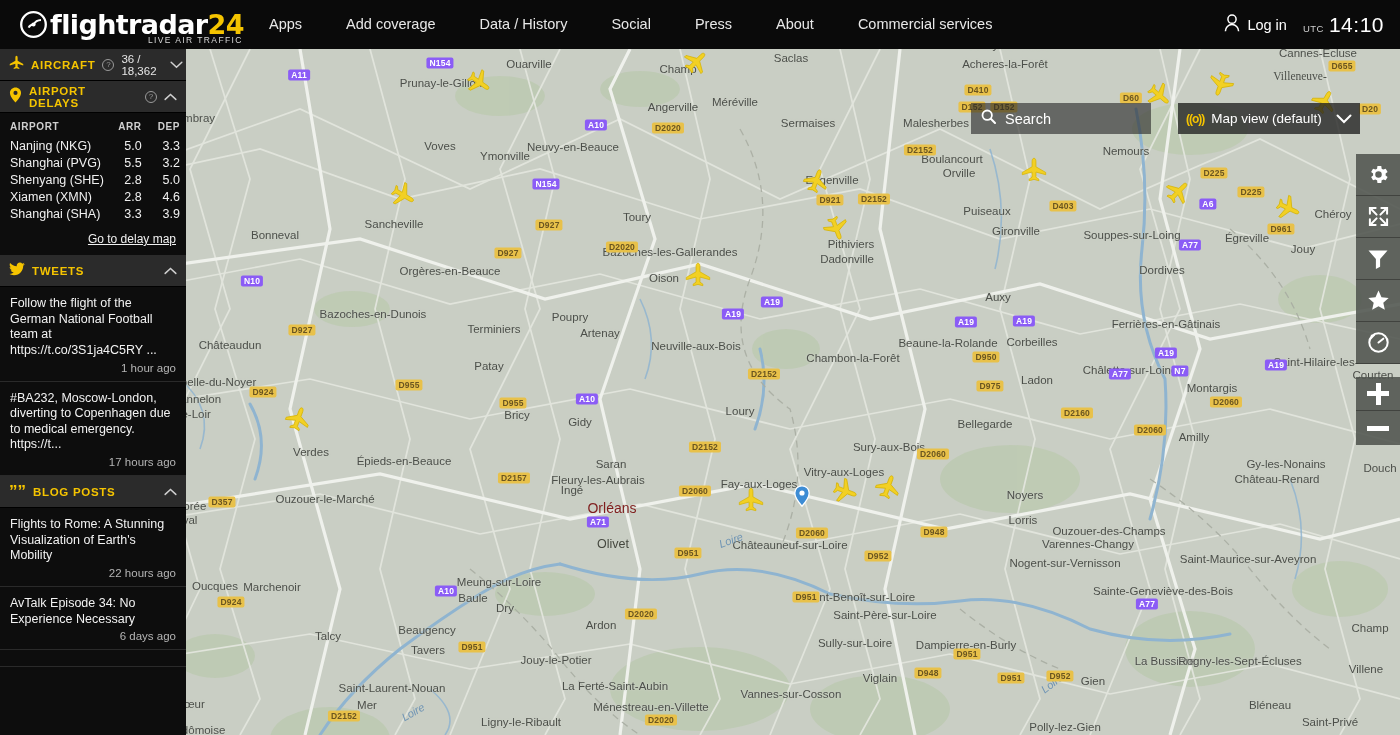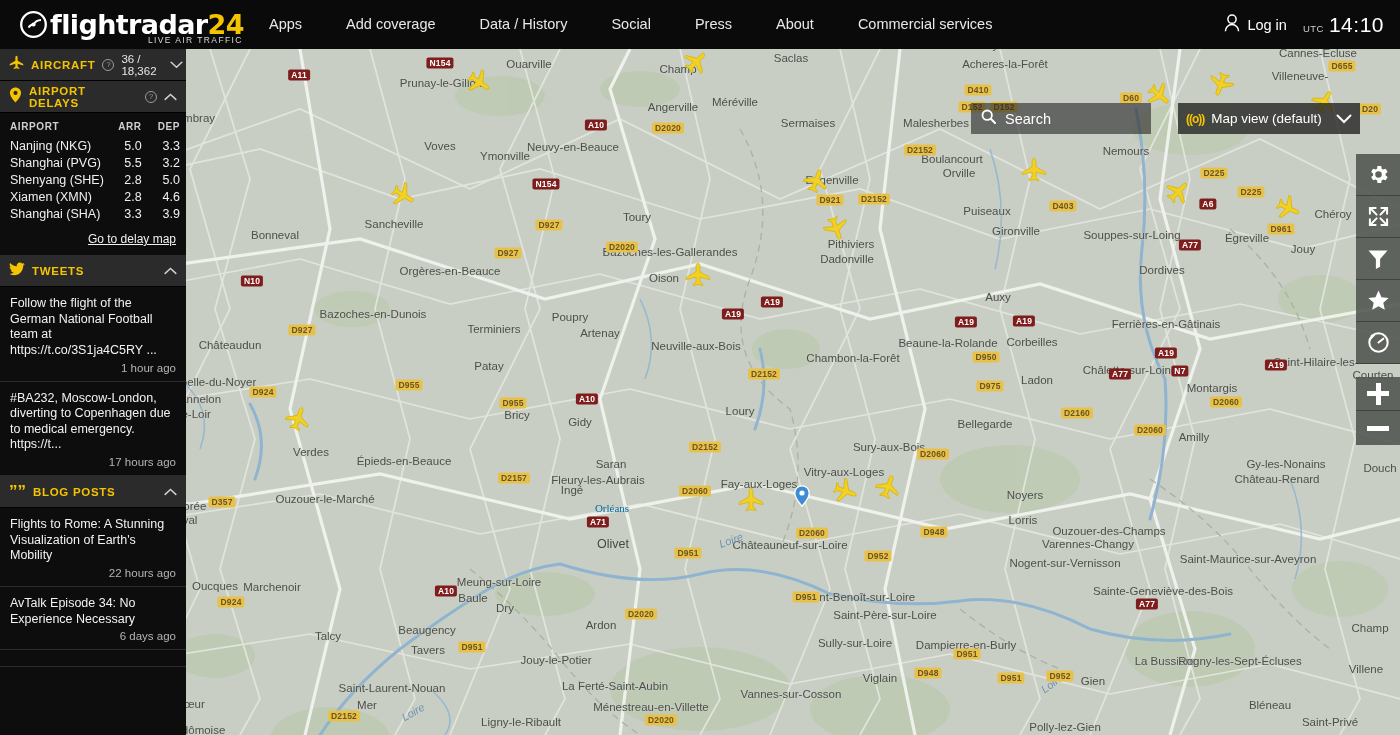--- a/index.html
+++ b/index.html
@@ -56,32 +56,32 @@
     position: absolute; top: 49px; left: 0; width: 1400px; height: 686px;
     background: #c8cdc3;
     overflow: hidden; z-index: 1;
   }
   #map-canvas { position: absolute; inset: 0; }
   .mlabel {
     position: absolute; color: #4c4f4a; font-size: 11.5px;
     white-space: nowrap; text-shadow: 0 0 2px #ccd1c7, 0 0 3px #ccd1c7;
     pointer-events: none; font-family: "Liberation Sans", sans-serif;
   }
-  .mlabel.big { font-size: 11px; color: #0369a1; font-family: Liberation Serif, serif; }
+  .mlabel.big { font-size: 14px; color: #7f1d1d; }
   .mlabel.mid { font-size: 12.5px; color: #45483f; }
   .mlabel.river {
     color: #6f94b4; font-style: italic; font-size: 11px;
     text-shadow: 0 0 2px #ccd1c7;
   }
   .shield {
     position: absolute; font-size: 8.5px; color: #fff; font-weight: bold;
     padding: 1px 3px 1.5px 3px; border-radius: 2px; line-height: 1;
     letter-spacing: 0.2px; white-space: nowrap;
   }
-  .shield.red { background: #7f1d1d; }
+  .shield.red { background: #8b5cf6; }
   .shield.yellow { background: #e8c14a; color: #6a5520; }
   .plane {
     position: absolute; width: 26px; height: 26px;
     margin-left: -13px; margin-top: -13px; cursor: pointer;
   }
   .plane svg { display: block; }
   #loc-marker {
     position: absolute; width: 16px; height: 22px;
     margin-left: -8px; margin-top: -22px; cursor: pointer;
   }
@@ -311,21 +311,21 @@
         <div class="mlabel" style="left: 678px; top: 20px; transform: translate(-50%, -50%);">Champ</div>
         <div class="mlabel" style="left: 791px; top: 9px; transform: translate(-50%, -50%);">Saclas</div>
         <div class="mlabel" style="left: 1010px; top: -4px; transform: translate(-50%, -50%);">Noisy-sur-Ecole</div>
         <div class="mlabel" style="left: 1318px; top: 4px; transform: translate(-50%, -50%);">Cannes-Ecluse</div>
         <div class="mlabel" style="left: 673px; top: 58px; transform: translate(-50%, -50%);">Angerville</div>
         <div class="mlabel" style="left: 735px; top: 53px; transform: translate(-50%, -50%);">Méréville</div>
         <div class="mlabel" style="left: 808px; top: 74px; transform: translate(-50%, -50%);">Sermaises</div>
         <div class="mlabel" style="left: 936px; top: 74px; transform: translate(-50%, -50%);">Malesherbes</div>
         <div class="mlabel" style="left: 1005px; top: 15px; transform: translate(-50%, -50%);">Acheres-la-Forêt</div>
         <div class="mlabel" style="left: 1126px; top: 102px; transform: translate(-50%, -50%);">Nemours</div>
-        <div class="mlabel" style="left: 1300px; top: 27px; transform: translate(-50%, -50%);">Villeneuve-</div>
+        <div class="mlabel" style="left: 1300px; top: 27px; transform: translate(-50%, -50%); font-family: Liberation Serif, serif;">Villeneuve-</div>
         <div class="mlabel" style="left: 185px; top: 69px; transform: translate(-50%, -50%);">rs-Combray</div>
         <div class="mlabel" style="left: 440px; top: 97px; transform: translate(-50%, -50%);">Voves</div>
         <div class="mlabel" style="left: 573px; top: 98px; transform: translate(-50%, -50%);">Neuvy-en-Beauce</div>
         <div class="mlabel" style="left: 505px; top: 107px; transform: translate(-50%, -50%);">Ymonville</div>
         <div class="mlabel" style="left: 952px; top: 110px; transform: translate(-50%, -50%);">Boulancourt</div>
         <div class="mlabel" style="left: 959px; top: 124px; transform: translate(-50%, -50%);">Orville</div>
         <div class="mlabel" style="left: 832px; top: 131px; transform: translate(-50%, -50%);">Engenville</div>
         <div class="mlabel" style="left: 275px; top: 186px; transform: translate(-50%, -50%);">Bonneval</div>
         <div class="mlabel" style="left: 394px; top: 175px; transform: translate(-50%, -50%);">Sancheville</div>
         <div class="mlabel" style="left: 637px; top: 168px; transform: translate(-50%, -50%);">Toury</div>

